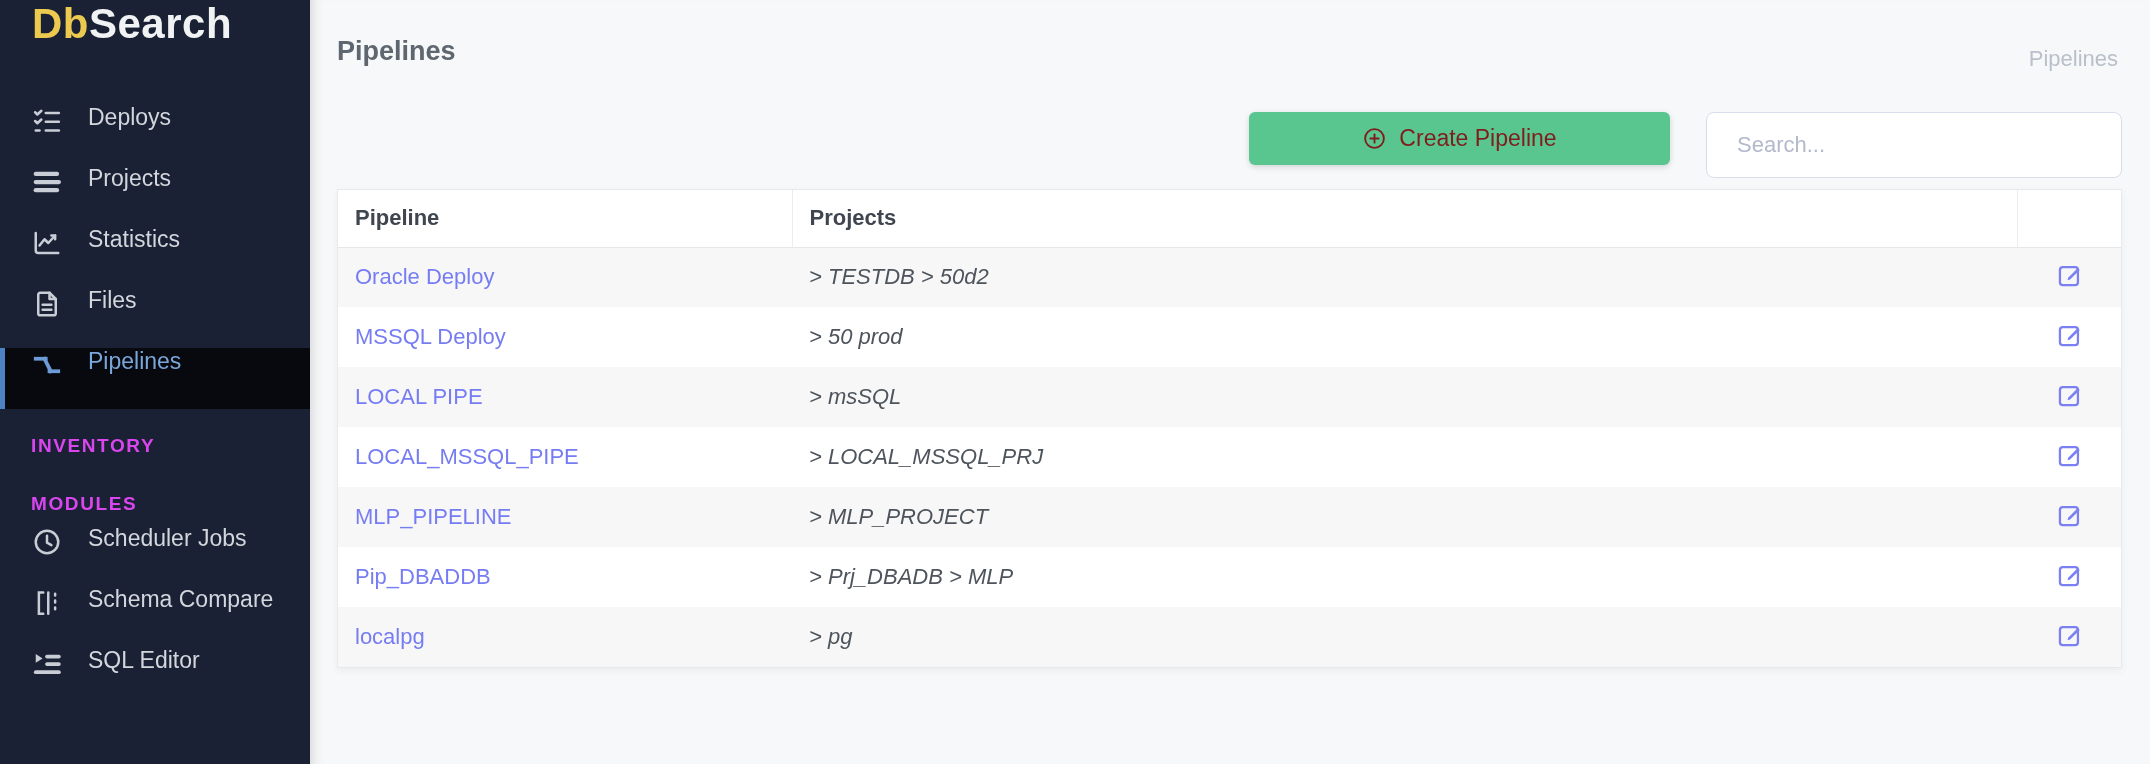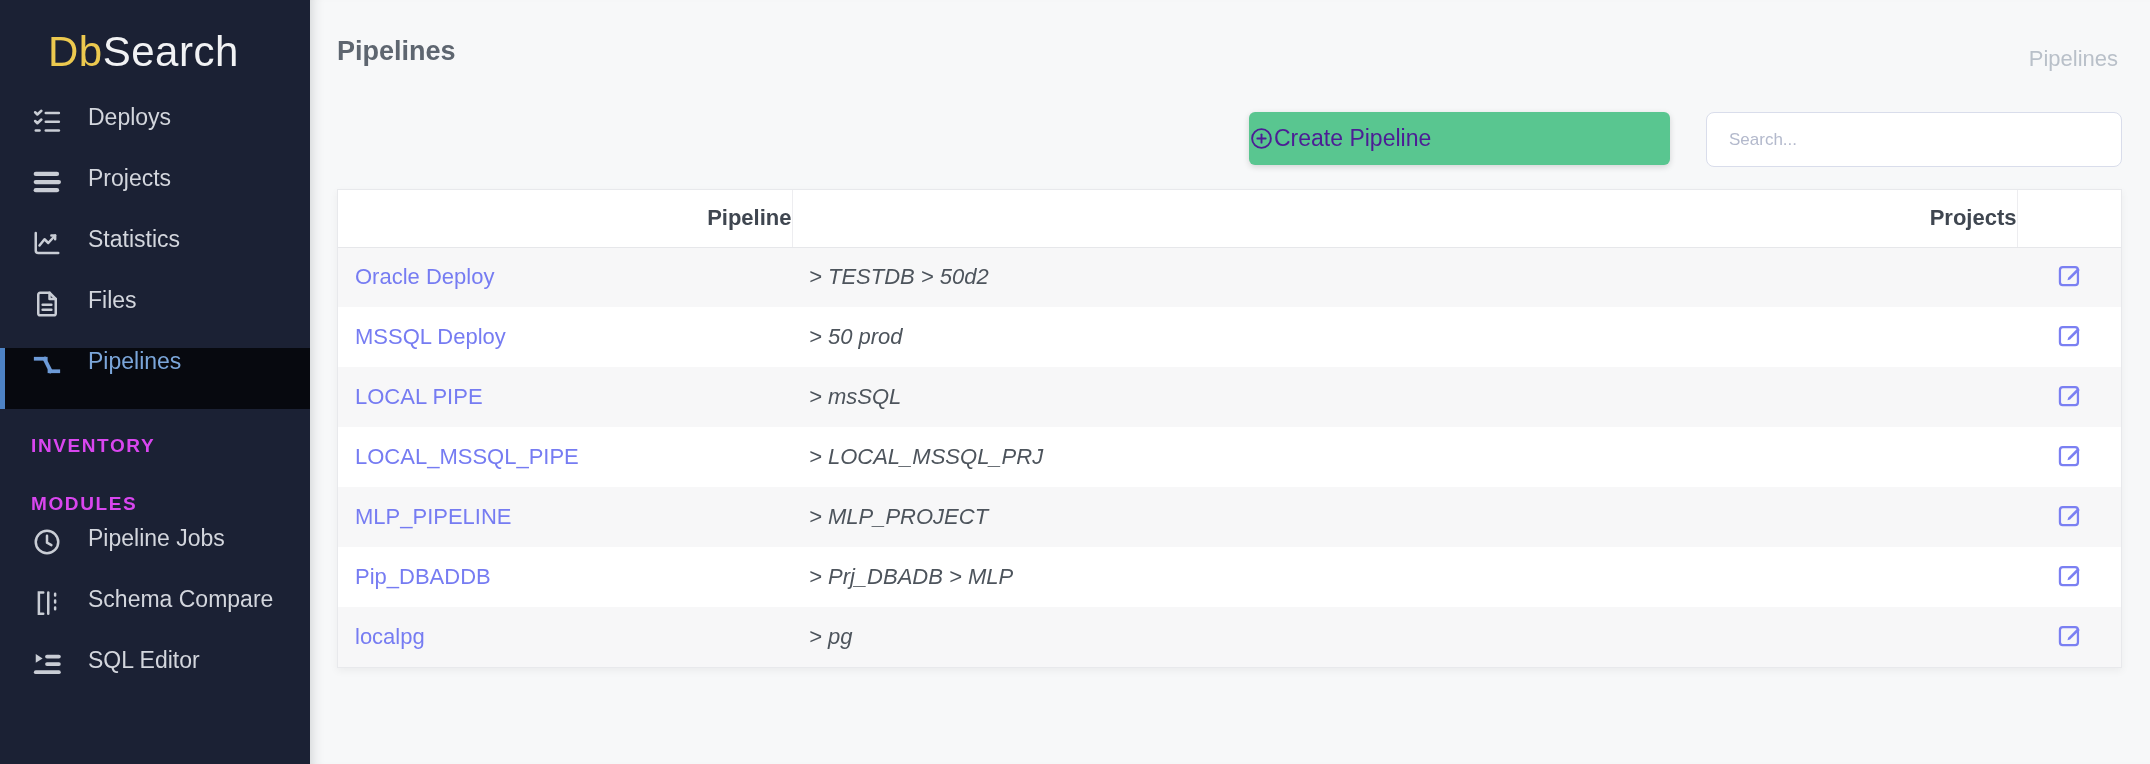--- a/index.html
+++ b/index.html
@@ -2,22 +2,22 @@
 <html><head>
 <meta charset="utf-8">
 <style>
   * { margin:0; padding:0; box-sizing:border-box; }
   html,body { width:2150px; height:764px; overflow:hidden;
     font-family:"Liberation Sans", sans-serif; background:#f7f8f9; }
 
   
   .sidebar { position:absolute; left:0; top:0; width:310px; height:764px;
     background:#1b2134; z-index:2; }
-  .logo { height:104px; display:flex; align-items:center; padding-left:48px;
-    font-size:42px; font-weight:normal; letter-spacing:.5px; cursor:pointer; }
+  .logo { height:104px; display:flex; align-items:flex-start; padding-left:32px;
+    font-size:42px; font-weight:bold; letter-spacing:.5px; cursor:pointer; }
   .logo .db { color:#ecc94f; }
   .logo .runner { color:#f1f2f4; }
   .nav-item { height:61px; display:flex; align-items:flex-start; padding-left:30px;
     color:#d3d6dd; font-size:23px; cursor:pointer; }
   .nav-item .ico { width:34px; height:34px; margin-right:24px; color:#c9cdd5;
     display:flex; align-items:center; justify-content:center; flex:0 0 34px; }
   .nav-item .ico svg { width:30px; height:30px; }
   .nav-item.active { background:#07090f; border-left:5px solid #4d82c4;
     padding-left:25px; color:#7ba6da; }
   .nav-item.active .ico { color:#6d9bd8; }
@@ -27,36 +27,36 @@
   
   .main { position:absolute; left:310px; top:0; right:0; bottom:0;
     background:#f7f8f9; box-shadow:inset 12px 0 14px -12px rgba(34,41,47,.22); }
   .page-title { position:absolute; left:27px; top:36px; font-size:27px;
     font-weight:bold; color:#5e6670; }
   .breadcrumb { position:absolute; right:32px; top:46px; font-size:22px;
     color:#b9c0c9; }
 
   .toolbar { position:absolute; top:112px; right:28px; display:flex; gap:36px; }
   .btn-create { width:421px; height:53px; background:#59c690; border:none;
-    border-radius:6px; color:#4c1d95; font-size:23px; font-family:inherit;
-    display:flex; align-items:center; 
+    border-radius:6px; color:#7f1d1d; font-size:23px; font-family:inherit;
+    display:flex; align-items:center; justify-content:center; gap:12px;
     cursor:pointer; box-shadow:0 2px 6px rgba(0,0,0,.15); }
   .btn-create svg { width:25px; height:25px; }
-  .search-input { width:416px; height:55px; border:1px solid #d9ddeb;
-    border-radius:8px; background:#fff; padding:0 22px; font-size:17px;
+  .search-input { width:416px; height:66px; border:1px solid #d9ddeb;
+    border-radius:8px; background:#fff; padding:0 30px; font-size:22px;
     font-family:inherit; color:#5d6470; outline:none; }
   .search-input::placeholder { color:#b3b9cc; }
 
   
   .table-wrap { position:absolute; left:27px; top:189px; width:1785px;
     background:#fff; border:1px solid #e8e9ec;
     box-shadow:0 3px 8px rgba(0,0,0,.05); }
   table { width:100%; border-collapse:collapse; table-layout:fixed; }
   col.c1 { width:454px; } col.c3 { width:104px; }
-  th { height:57px; text-align:right; padding-left:17px; font-size:22px;
+  th { height:57px; text-align:left; padding-left:17px; font-size:22px;
     color:#3f4650; font-weight:bold; border-bottom:1px solid #e6e7ea;
     border-right:1px solid #ededf0; }
   th:last-child { border-right:none; }
   td { height:60px; padding-left:17px; font-size:22px; }
   tbody tr:nth-child(odd) { background:#f7f7f8; }
   .pipeline-link { color:#767cf2; text-decoration:none; cursor:pointer; }
   .cell-projects { color:#4d545c;font-style:italic; }
   .cell-actions { text-align:center; padding-left:0; }
   .edit-btn { background:none; border:none; cursor:pointer; color:#7b80f2;
     padding:2px; }
@@ -135,21 +135,21 @@
 
   <div class="nav-section">MODULES</div>
 
   <div class="nav-item">
     <span class="ico">
       <svg viewBox="0 0 24 24" fill="none" stroke="currentColor" stroke-width="2" stroke-linecap="round" stroke-linejoin="round">
         <circle cx="12" cy="12" r="9"></circle>
           <polyline points="12 7 12 12.5 15.5 14.5"></polyline>
       </svg>
     </span>
-    <span>Pipeline Jobs</span>
+    <span>Scheduler Jobs</span>
   </div>
 
   <div class="nav-item">
     <span class="ico">
       <svg viewBox="0 0 24 24" fill="none" stroke="currentColor" stroke-width="2" stroke-linecap="round">
         <path d="M9 3.5H5.5v17H9"></path>
         <line x1="13" y1="3.5" x2="13" y2="20.5"></line>
         <line x1="18.5" y1="4.5" x2="18.5" y2="20" stroke-dasharray="1.5 4"></line>
       </svg>
     </span>

